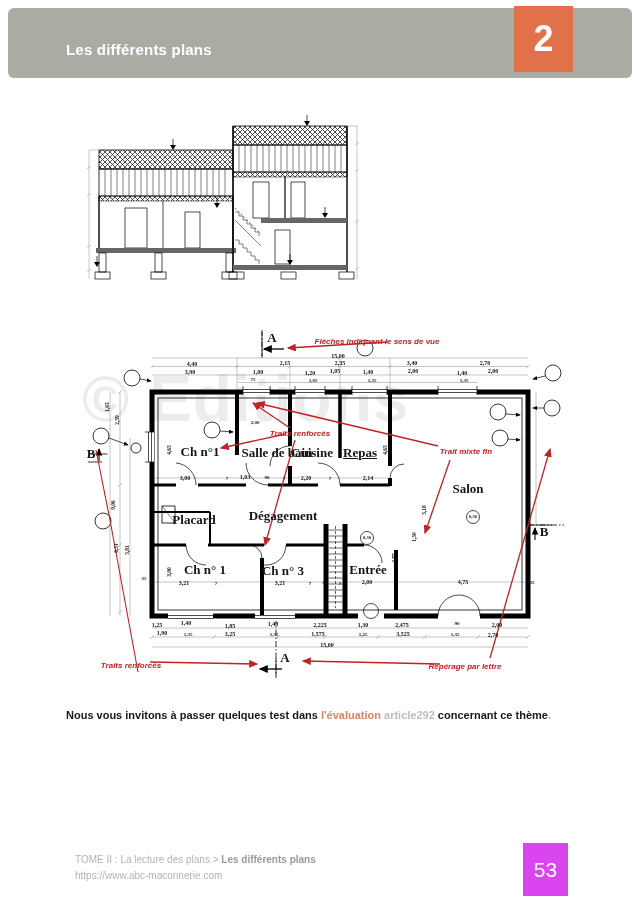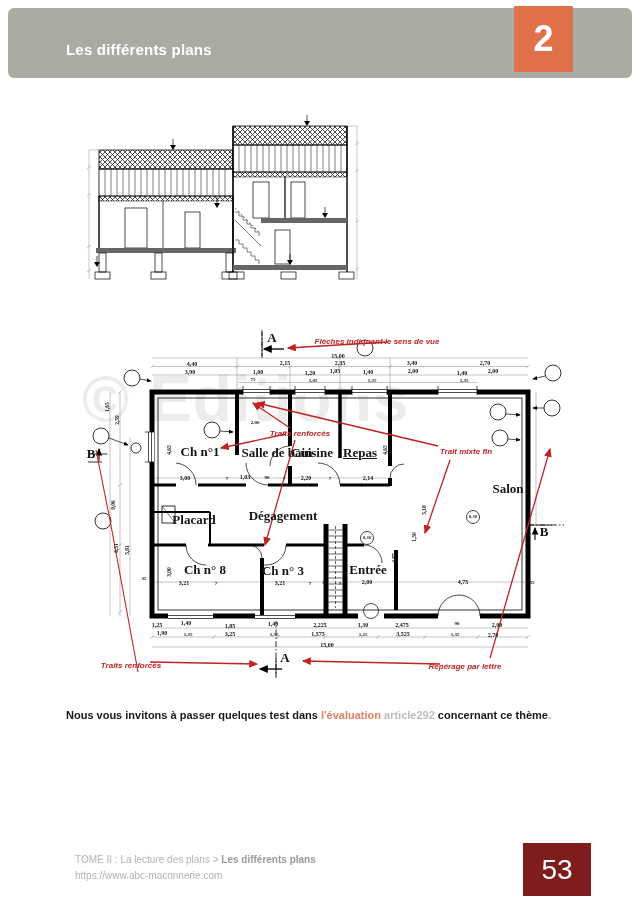--- a/index.html
+++ b/index.html
@@ -37,22 +37,22 @@
         font-family:"Liberation Sans",sans-serif}
 
   .para{position:absolute;left:66px;top:698px;width:530px;font-size:11px;
         font-weight:bold;color:#181818}
   .seg-b{color:#181818}
   .seg-orange{color:#e08263}
   .seg-gray{color:#bdbdbd}
 
   .footer{position:absolute;left:75px;top:852px;font-size:10px;color:#b3b3b3;line-height:1.55}
   .footer .crumb-bold{color:#9a9a9a;font-weight:bold}
-  .pagebox{position:absolute;left:523px;top:843px;width:68px;height:53px;background:#7f1d1d;
-        color:#fff;display:flex;align-items:center;justify-content:center;font-size:28px}
+  .pagebox{position:absolute;left:523px;top:843px;width:45px;height:53px;background:#d946ef;
+        color:#fff;display:flex;align-items:center;justify-content:center;font-size:21px}
 </style>
 </head>
 <body>
 
 <div class="band"></div>
 <div class="title">Les différents plans</div>
 <div class="chapter">2</div>
 
 <div class="fig section-fig">
 <svg width="278" height="178" viewBox="0 0 278 178">
@@ -369,24 +369,24 @@
       <line x1="352" y1="336" x2="215" y2="333" marker-end="url(#rah)"></line>
       <line x1="402" y1="330" x2="462" y2="121" marker-end="url(#rah)"></line>
     </g>
   </svg>
 
   <div class="labels">
       <span class="pl room" style="left: 112px; top: 124px;">Ch n°1</span>
       <span class="pl room" style="left: 189px; top: 125px;">Salle de bain</span>
       <span class="pl room" style="left: 224px; top: 125px;">Cuisine</span>
       <span class="pl room" style="left: 272px; top: 125px; text-decoration: underline;">Repas</span>
-      <span class="pl room" style="left: 380px; top: 161px; margin-left: 40px;">Salon</span>
+      <span class="pl room" style="left: 380px; top: 161px;">Salon</span>
       <span class="pl room" style="left: 195px; top: 188px;">Dégagement</span>
       <span class="pl room" style="left: 106px; top: 192px;">Placard</span>
-      <span class="pl room" style="left: 117px; top: 242px;">Ch n° 8</span>
+      <span class="pl room" style="left: 117px; top: 242px;">Ch n° 1</span>
       <span class="pl room" style="left: 195px; top: 243px;">Ch n° 3</span>
       <span class="pl room" style="left: 280px; top: 242px; text-align: right;">Entrée</span>
       <span class="pl dim" style="left: 250px; top: 28px;">15,00</span>
       <span class="pl dim" style="left: 104px; top: 36px;">4,40</span>
       <span class="pl dim" style="left: 197px; top: 35px;">2,15</span>
       <span class="pl dim" style="left: 252px; top: 35px;">2,35</span>
       <span class="pl dim" style="left: 324px; top: 35px;">3,40</span>
       <span class="pl dim" style="left: 397px; top: 35px;">2,70</span>
       <span class="pl dim" style="left: 102px; top: 44px;">3,90</span>
       <span class="pl dim" style="left: 170px; top: 44px;">1,00</span>

